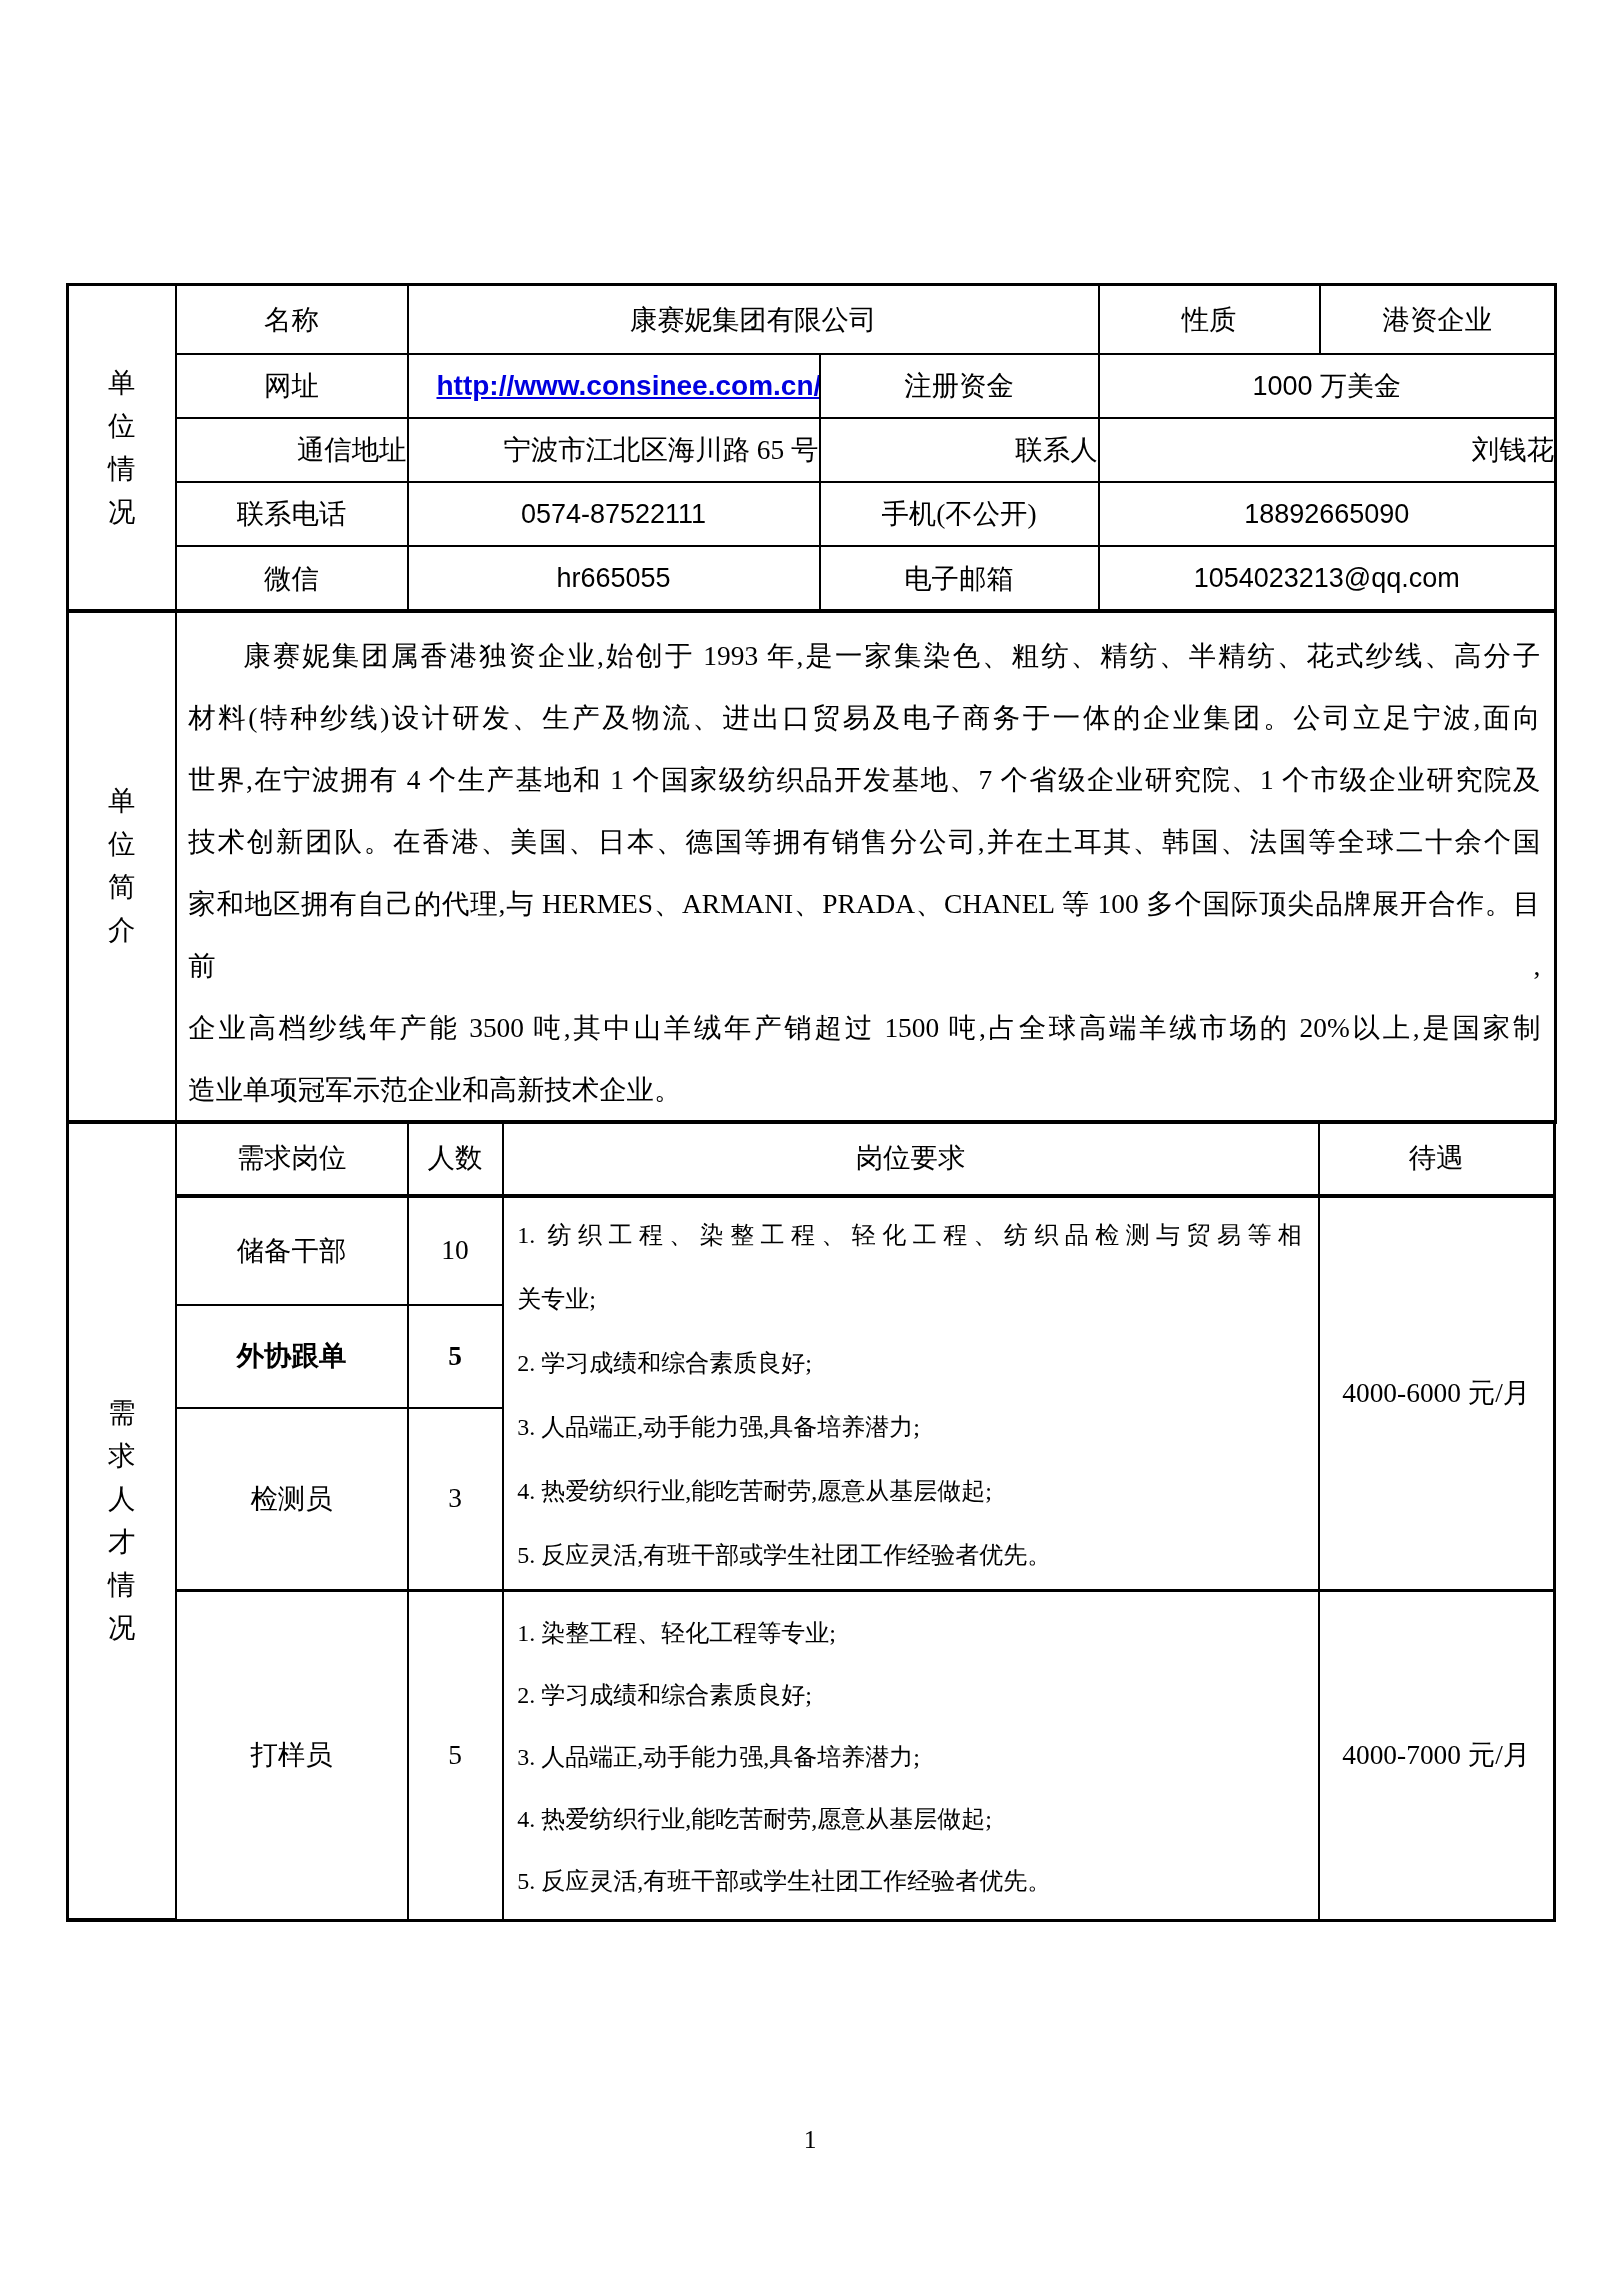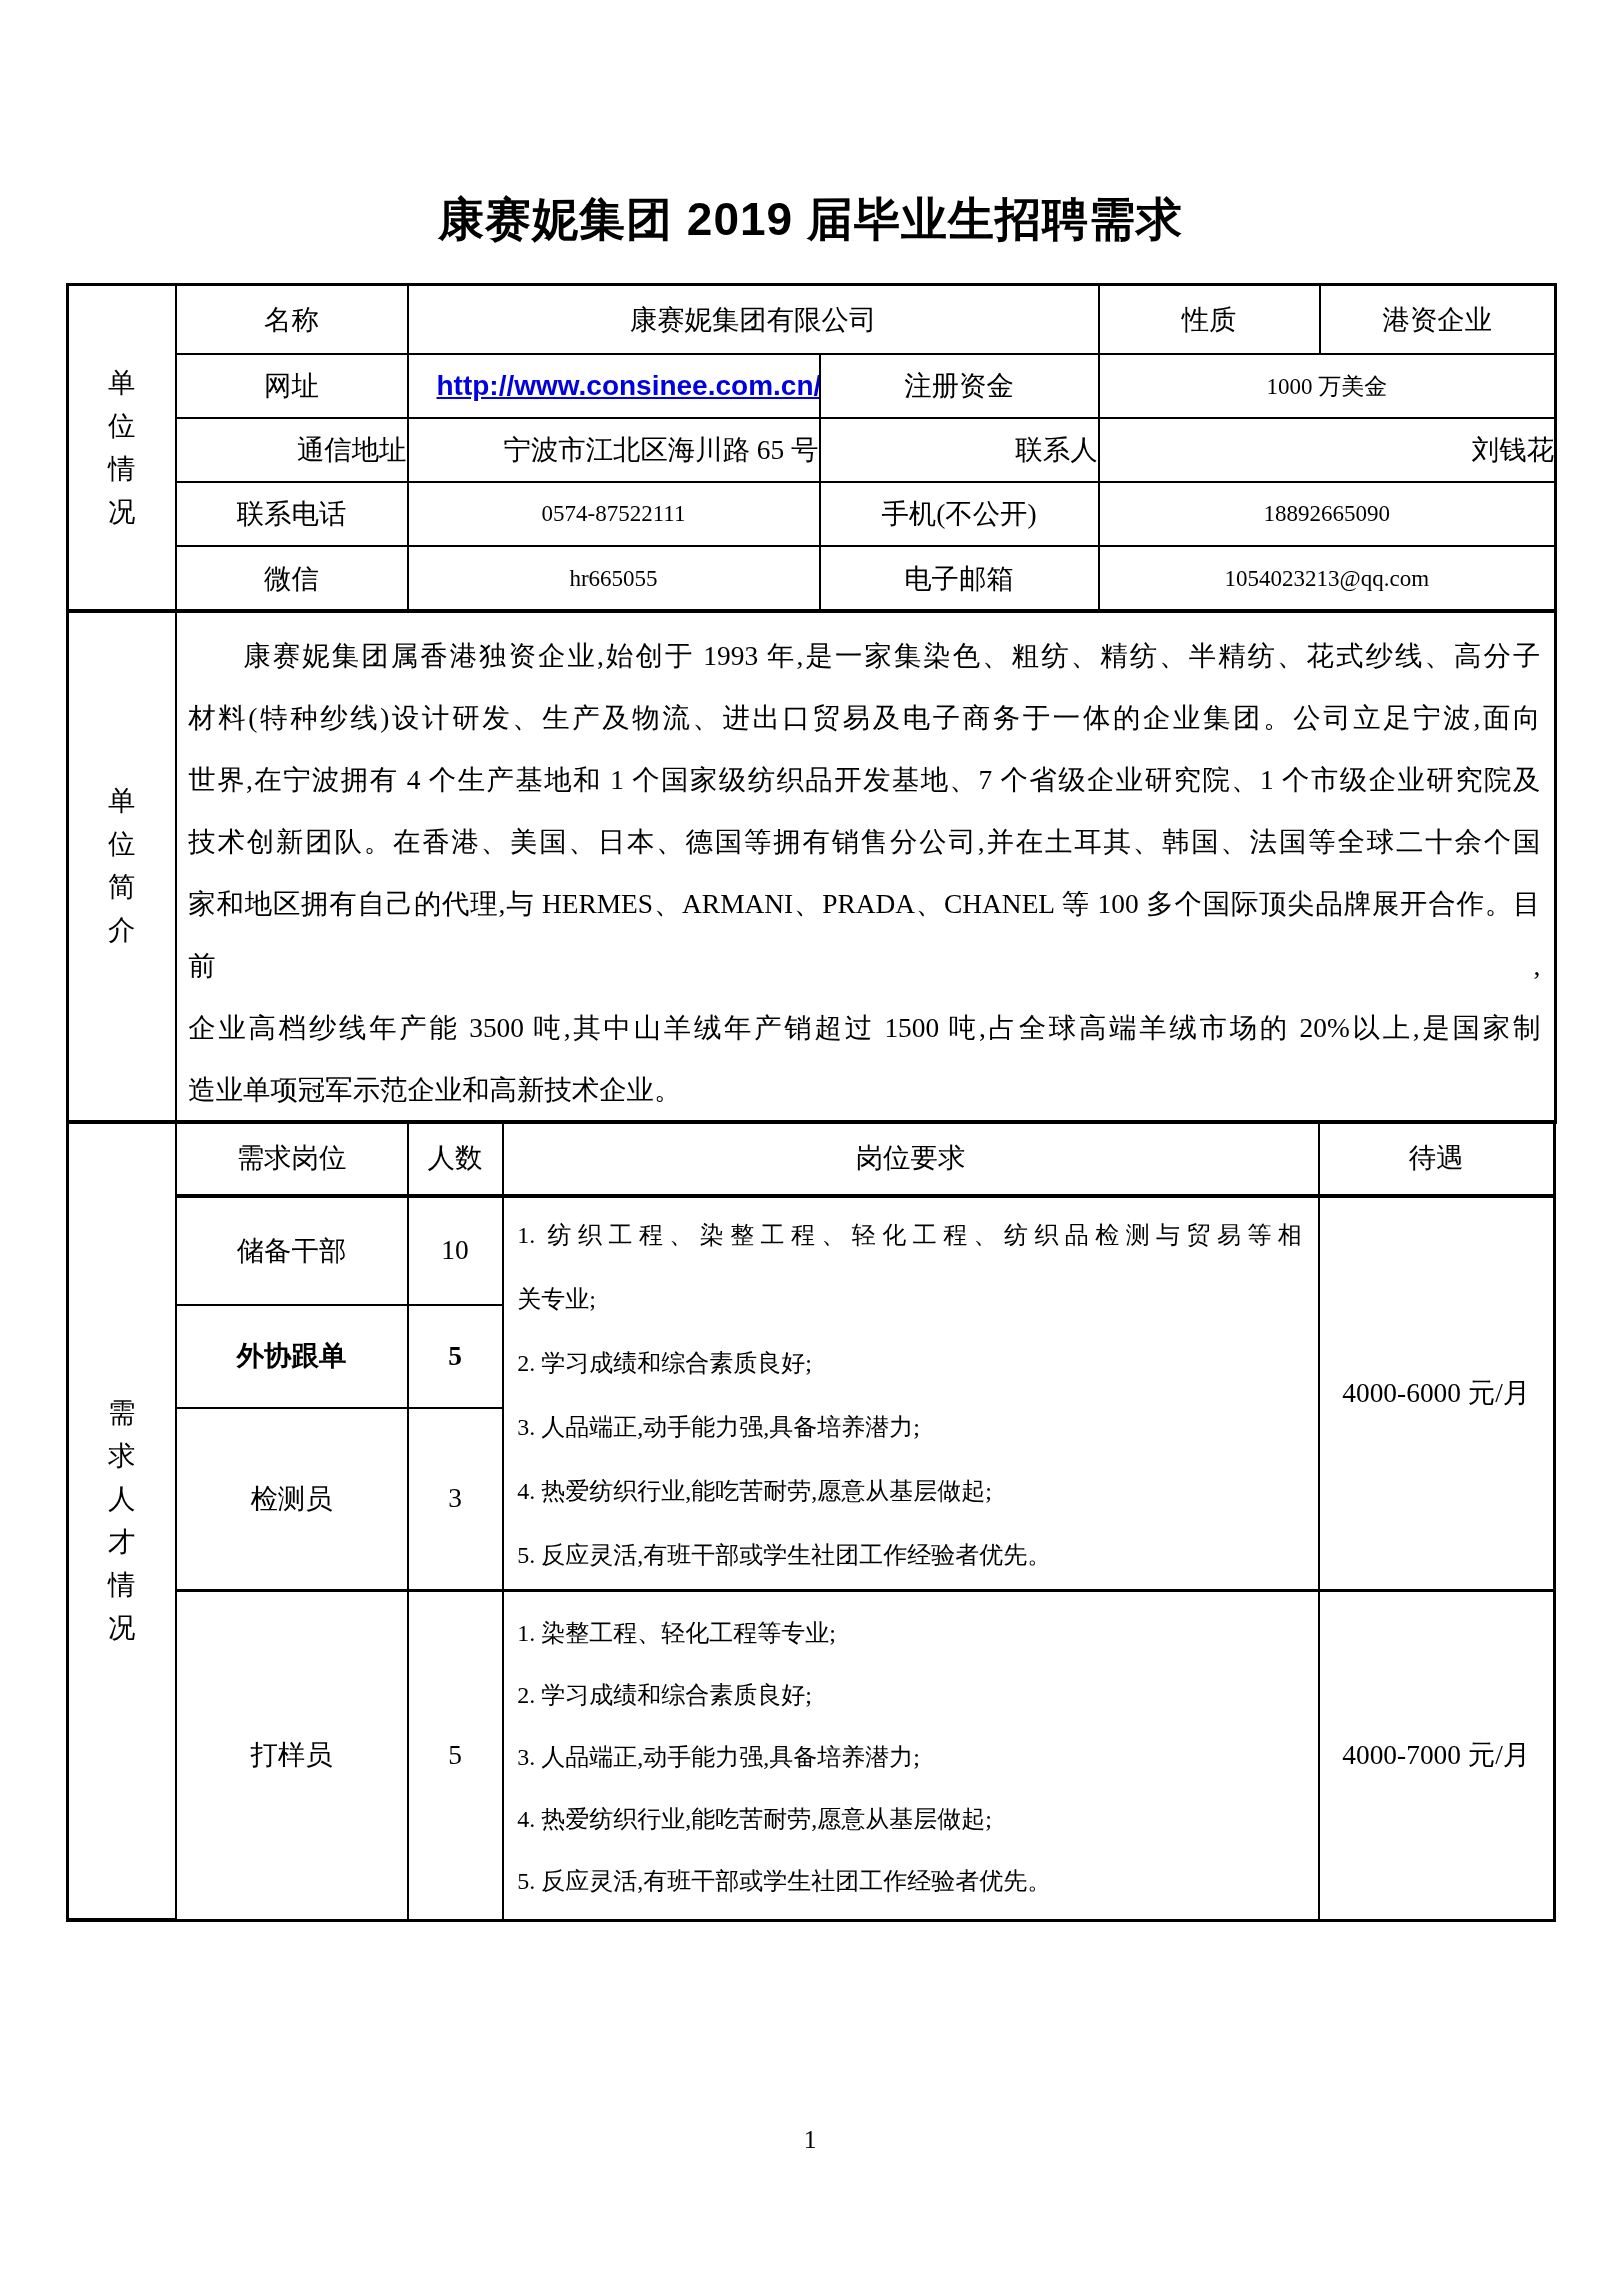--- a/index.html
+++ b/index.html
@@ -36,21 +36,21 @@
     font-size:27.4px;
     font-weight:normal;
     overflow:hidden;
   }
   .vlabel{
     white-space:pre-line;
     line-height:43px;
     font-size:27.4px;
     text-align:center;
   }
-  .sans{font-family:Liberation Serif, serif;font-size:23px;}
+  .sans{font-family:Liberation Sans, sans-serif;font-size:27px;}
   a.weblink{
     color:#0000e0;
     text-decoration:underline;
     font-family:"Liberation Sans","DejaVu Sans",sans-serif;
     font-size:28px;
     font-weight:600;
     cursor:pointer;
     margin-left:28px;
   }
   
@@ -88,21 +88,20 @@
     margin-left:66px;
     text-align:center;
     font-size:25.5px;
   }
 </style>
 </head>
 <body>
 
 <div class="page">
 
-  <div class="doc-title">康赛妮集团 2019 届毕业生招聘需求</div>
 
   <div class="doc-tables">
 
     <table>
       <colgroup>
         <col style="width:108px">
           <col style="width:232px">
           <col style="width:412px">
         <col style="width:279px">
           <col style="width:221px">

